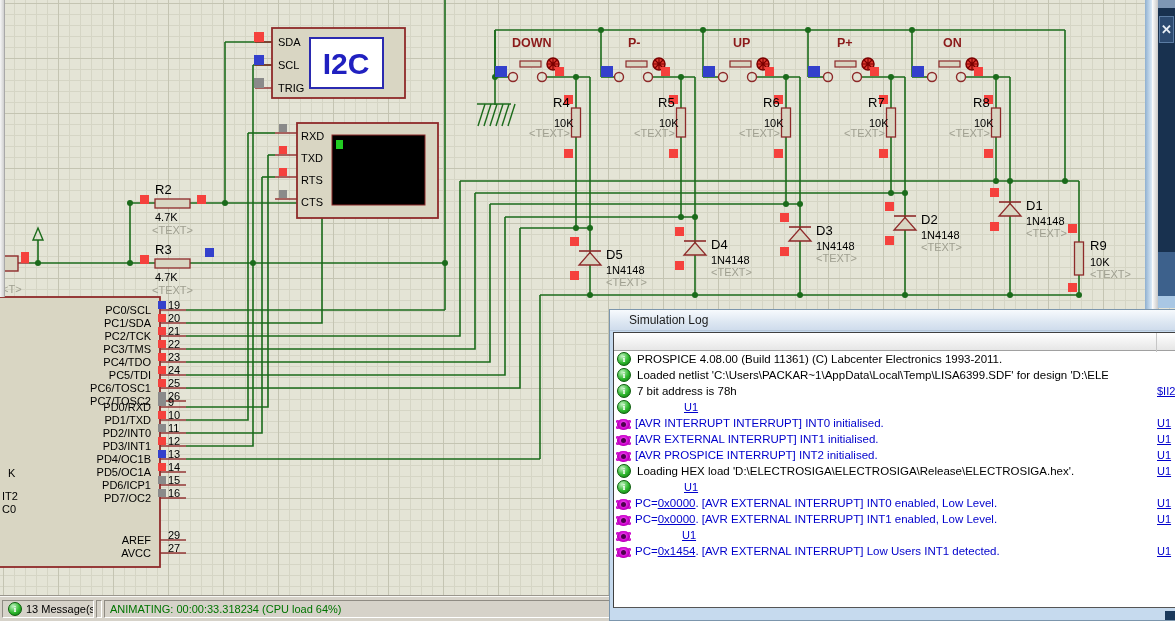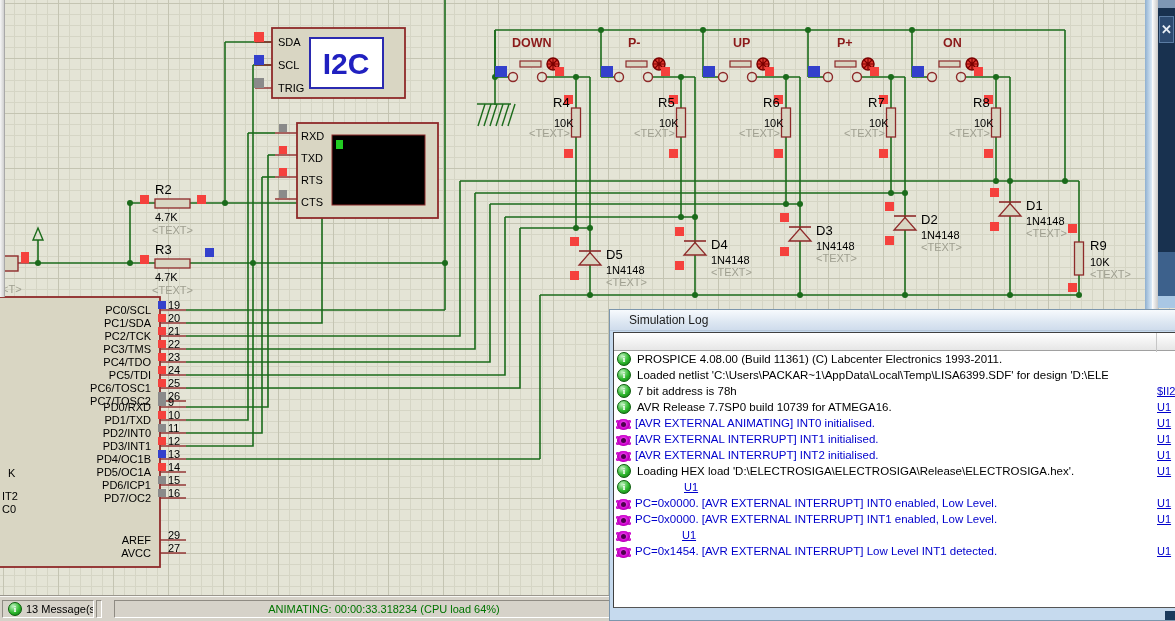--- a/index.html
+++ b/index.html
@@ -32,21 +32,21 @@
     border:1px solid #5b7ca3;color:#e8eef5;font-size:13px;line-height:25px;text-align:center;
     font-weight:bold;box-sizing:border-box;}
   
   #statusbar{position:absolute;left:0;top:596px;width:1175px;height:25px;
     background:#d6d2c9;border-top:1px solid #f8f8f4;box-shadow:0 -1px 0 #9a968d;}
   .panel{position:absolute;top:3px;height:18px;border:1px solid;
     border-color:#8f8b83 #ffffff #ffffff #8f8b83;display:flex;align-items:center;
     font-size:11px;color:#000;box-sizing:border-box;padding:0 5px;white-space:nowrap;overflow:hidden;}
   #panel-msg{left:2px;width:92px;}
   #panel-gap{left:96px;width:6px;padding:0;}
-  #panel-anim{left:114px;width:540px;color:#007400;justify-content:center;}
+  #panel-anim{left:104px;width:540px;color:#007400;}
   .icon-info{display:inline-block;width:12px;height:12px;border-radius:50%;flex:0 0 12px;
     background:radial-gradient(circle at 35% 28%,#c2f2c2,#2eb82e 55%,#0d6e0d);
     border:1px solid #0a5c0a;color:#fff;font:bold 9px/12px "Liberation Serif",serif;
     text-align:center;margin-right:4px;box-sizing:content-box;}
   .icon-bug{display:inline-block;position:relative;width:13px;height:11px;flex:0 0 13px;
     border-radius:45%;margin:2px 3px 0 0;
     background:radial-gradient(circle at 50% 45%,#ff66ff 0%,#cc00cc 55%,#7a007a);
     box-shadow:-5px -3px 0 -4px #cc00cc,5px -3px 0 -4px #cc00cc,-5px 3px 0 -4px #cc00cc,5px 3px 0 -4px #cc00cc;}
   .icon-bug::after{content:"";position:absolute;left:4px;top:3px;width:5px;height:5px;
     border-radius:50%;background:#4d004d;}
@@ -65,21 +65,21 @@
   #log-header .hcell{padding:19px 0 0 8px;box-sizing:border-box;white-space:nowrap;overflow:hidden;}
   #hcell-msg{flex:1;border-right:1px solid #c6c6c6;}
   #hcell-src{width:27px;padding-left:3px !important;}
   .log-row{display:flex;height:16px;align-items:center;font-size:11.5px;
     white-space:nowrap;overflow:hidden;}
   .log-row .rtext{flex:1;overflow:hidden;white-space:nowrap;padding-left:2px;}
   .log-row .rsrc{width:27px;overflow:hidden;font-size:11px;text-decoration:underline;padding-left:3px;}
   .row-info .rtext{color:#000;}
   .row-bug .rtext{color:#0000cc;}
   .rsrc{color:#0000cc;margin-left:46px;}
-  .lnk{}
+  .lnk{text-decoration:underline;}
   .bottom-notch{position:absolute;right:0;bottom:0;width:20px;height:9px;background:#1c3a5c;}
 </style>
 </head>
 <body>
 
 <div id="root">
 
   <div id="canvas">
     <svg id="schem" width="1175" height="596">
         <g stroke="#1b6b1b" stroke-width="1.6" fill="none">
@@ -505,36 +505,35 @@
             <span class="rtext"><span>Loaded netlist 'C:\Users\PACKAR~1\AppData\Local\Temp\LISA6399.SDF' for design 'D:\ELECTROSIGA\f...</span></span>
             <span class="rsrc"></span>
           </div>
           <div class="log-row row-info">
             <span class="icon-info" style="margin-left: 3px;">i</span>
             <span class="rtext"><span>7 bit address is 78h</span></span>
             <span class="rsrc">$II2C</span>
           </div>
           <div class="log-row row-info">
             <span class="icon-info" style="margin-left: 3px;">i</span>
-            <span class="rtext"><span>AVR Release 7.7SP0 build 10739 for ATMEGA16.</span></span>
-            <span class="rsrc">U1</span>
-          </div>
-          <div class="log-row row-bug">
-            <span class="icon-bug" style="margin-left: 3px;"></span>
-            <span class="rtext"><span>[AVR EXTERNAL ANIMATING] INT0 initialised.</span></span>
+            <span class="rsrc">U1</span>
+          </div>
+          <div class="log-row row-bug">
+            <span class="icon-bug" style="margin-left: 3px;"></span>
+            <span class="rtext"><span>[AVR INTERRUPT INTERRUPT] INT0 initialised.</span></span>
             <span class="rsrc">U1</span>
           </div>
           <div class="log-row row-bug">
             <span class="icon-bug" style="margin-left: 3px;"></span>
             <span class="rtext"><span>[AVR EXTERNAL INTERRUPT] INT1 initialised.</span></span>
             <span class="rsrc">U1</span>
           </div>
           <div class="log-row row-bug">
             <span class="icon-bug" style="margin-left: 3px;"></span>
-            <span class="rtext"><span>[AVR EXTERNAL INTERRUPT] INT2 initialised.</span></span>
+            <span class="rtext"><span>[AVR PROSPICE INTERRUPT] INT2 initialised.</span></span>
             <span class="rsrc">U1</span>
           </div>
           <div class="log-row row-info">
             <span class="icon-info" style="margin-left: 3px;">i</span>
             <span class="rtext"><span>Loading HEX load 'D:\ELECTROSIGA\ELECTROSIGA\Release\ELECTROSIGA.hex'.</span></span>
             <span class="rsrc">U1</span>
           </div>
           <div class="log-row row-info">
             <span class="icon-info" style="margin-left: 3px;">i</span>
             <span class="rsrc">U1</span>
@@ -548,21 +547,21 @@
             <span class="icon-bug" style="margin-left: 3px;"></span>
             <span class="rtext"><span>PC=</span><span class="lnk">0x0000</span><span>. [AVR EXTERNAL INTERRUPT] INT1 enabled, Low Level.</span></span>
             <span class="rsrc">U1</span>
           </div>
           <div class="log-row row-bug">
             <span class="icon-bug" style="margin-left: 3px;"></span>
             <span class="rsrc">U1</span>
           </div>
           <div class="log-row row-bug">
             <span class="icon-bug" style="margin-left: 3px;"></span>
-            <span class="rtext"><span>PC=</span><span class="lnk">0x1454</span><span>. [AVR EXTERNAL INTERRUPT] Low Level INT1 detected.</span></span>
+            <span class="rtext"><span>PC=</span><span class="lnk">0x1454</span><span>. [AVR EXTERNAL INTERRUPT] Low Users INT1 detected.</span></span>
             <span class="rsrc">U1</span>
           </div>
         </div>
     </div>
     <div class="bottom-notch"></div>
   </div>
 
 </div>
 
 </body></html>

